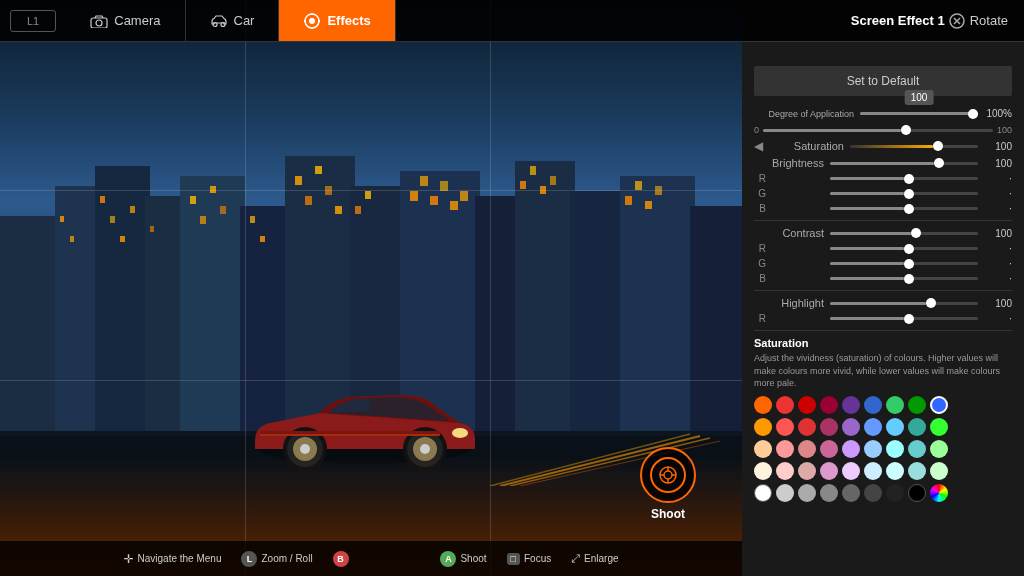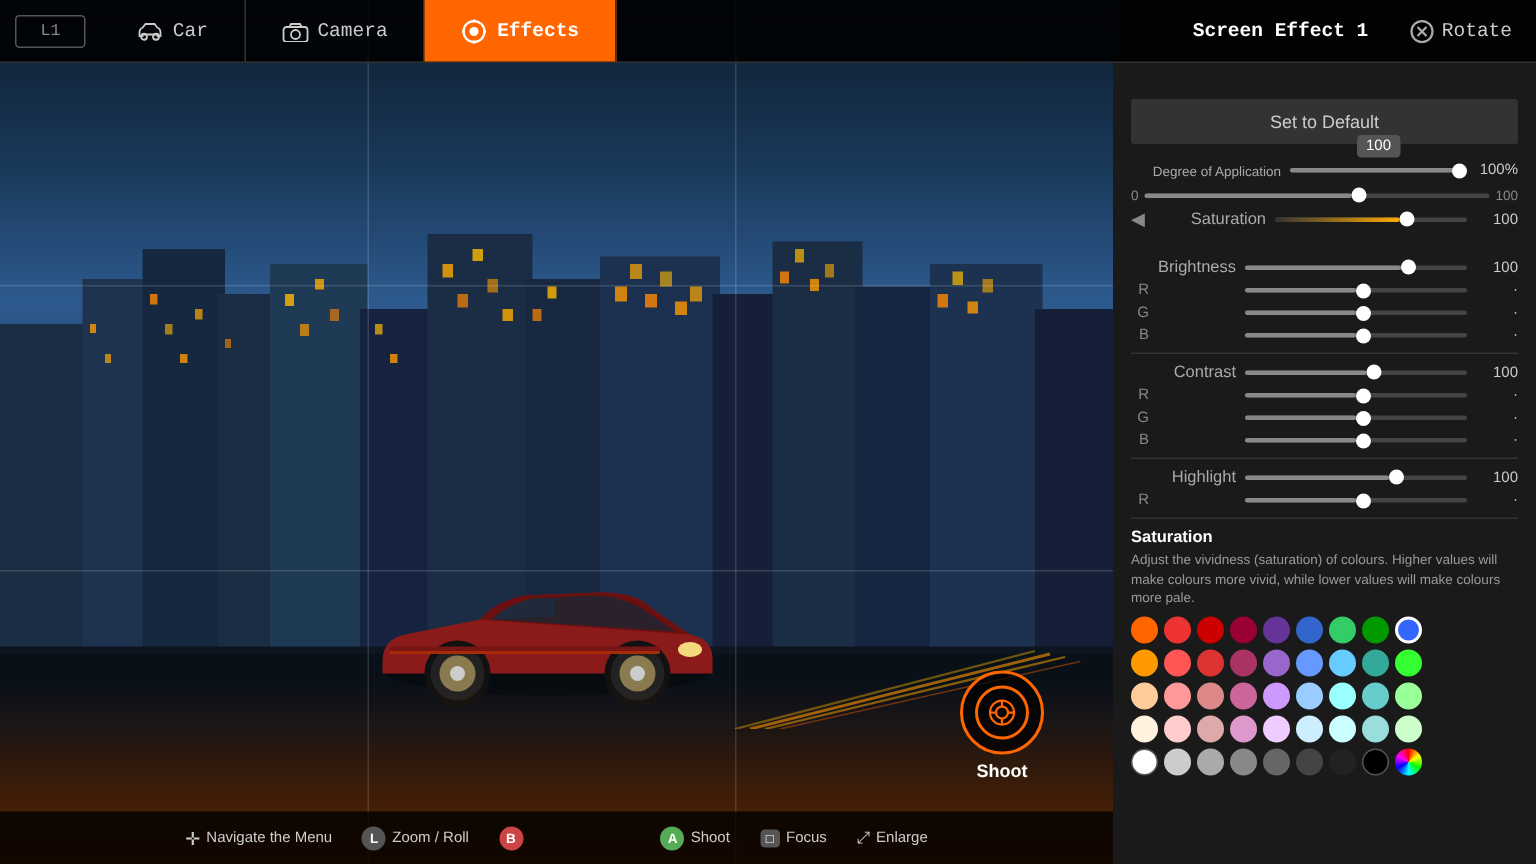--- a/index.html
+++ b/index.html
@@ -65,21 +65,20 @@
       position: absolute;
       top: 0;
       left: 0;
       width: 1024px;
       height: 42px;
       background: rgba(0,0,0,0.85);
       display: flex;
       align-items: center;
       z-index: 100;
       border-bottom: 1px solid #333;
-      font-family: Liberation Mono, monospace;
     }
 
     .nav-tab {
       display: flex;
       align-items: center;
       gap: 6px;
       padding: 0 24px;
       height: 100%;
       color: #ccc;
       font-size: 13px;
@@ -102,21 +101,21 @@
       margin: 0 10px;
       height: 22px;
       display: flex;
       align-items: center;
     }
 
     .nav-right {
       margin-left: auto;
       display: flex;
       align-items: center;
-      gap: 28px;
+      gap: 4px;
       padding-right: 16px;
       color: #fff;
       font-size: 13px;
     }
 
     .close-btn {
       display: flex;
       align-items: center;
       gap: 5px;
       cursor: pointer;
@@ -225,21 +224,21 @@
       gap: 4px;
       margin-bottom: 4px;
     }
 
     .range-val {
       color: #888;
       font-size: 9px;
     }
 
     .section-gap {
-      margin-top: 19px;
+      margin-top: 4px;
     }
 
     
     .bottom-bar {
       position: absolute;
       bottom: 0;
       left: 0;
       width: 742px;
       height: 35px;
       background: rgba(0,0,0,0.8);
@@ -752,34 +751,34 @@
 
     </div>
   </div>
 </div>
 
 <div class="top-nav">
   <div class="nav-tab-l1">L1</div>
 
   <div class="nav-tab">
     <svg width="18" height="14" viewBox="0 0 18 14">
+      <rect x="1" y="4" width="16" height="10" rx="2" fill="none" stroke="#ccc" stroke-width="1.2"></rect>
+      <circle cx="9" cy="9" r="3" fill="none" stroke="#ccc" stroke-width="1.2"></circle>
+      <path d="M5 4 L6 2 L12 2 L13 4" fill="none" stroke="#ccc" stroke-width="1.2"></path>
+    </svg>
+    <span>Camera</span>
+  </div>
+
+  <div class="nav-tab">
+    <svg width="18" height="14" viewBox="0 0 18 14">
       <path d="M2 8 Q2 5 4 4.5 L6 2 L12 2 L14 4.5 Q16 5 16 8 L16 10 L14 10 L14 9 L4 9 L4 10 L2 10 Z" fill="none" stroke="#ccc" stroke-width="1.2"></path>
       <circle cx="5" cy="10.5" r="2" fill="none" stroke="#ccc" stroke-width="1.2"></circle>
       <circle cx="13" cy="10.5" r="2" fill="none" stroke="#ccc" stroke-width="1.2"></circle>
     </svg>
     <span>Car</span>
-  </div>
-
-  <div class="nav-tab">
-    <svg width="18" height="14" viewBox="0 0 18 14">
-      <rect x="1" y="4" width="16" height="10" rx="2" fill="none" stroke="#ccc" stroke-width="1.2"></rect>
-      <circle cx="9" cy="9" r="3" fill="none" stroke="#ccc" stroke-width="1.2"></circle>
-      <path d="M5 4 L6 2 L12 2 L13 4" fill="none" stroke="#ccc" stroke-width="1.2"></path>
-    </svg>
-    <span>Camera</span>
   </div>
 
   <div class="nav-tab active">
     <svg width="18" height="18" viewBox="0 0 18 18">
       <circle cx="9" cy="9" r="7" fill="none" stroke="#fff" stroke-width="1.5"></circle>
       <circle cx="9" cy="9" r="3" fill="#fff"></circle>
       <line x1="9" y1="1" x2="9" y2="3" stroke="#fff" stroke-width="1.5"></line>
       <line x1="9" y1="15" x2="9" y2="17" stroke="#fff" stroke-width="1.5"></line>
       <line x1="1" y1="9" x2="3" y2="9" stroke="#fff" stroke-width="1.5"></line>
       <line x1="15" y1="9" x2="17" y2="9" stroke="#fff" stroke-width="1.5"></line>

